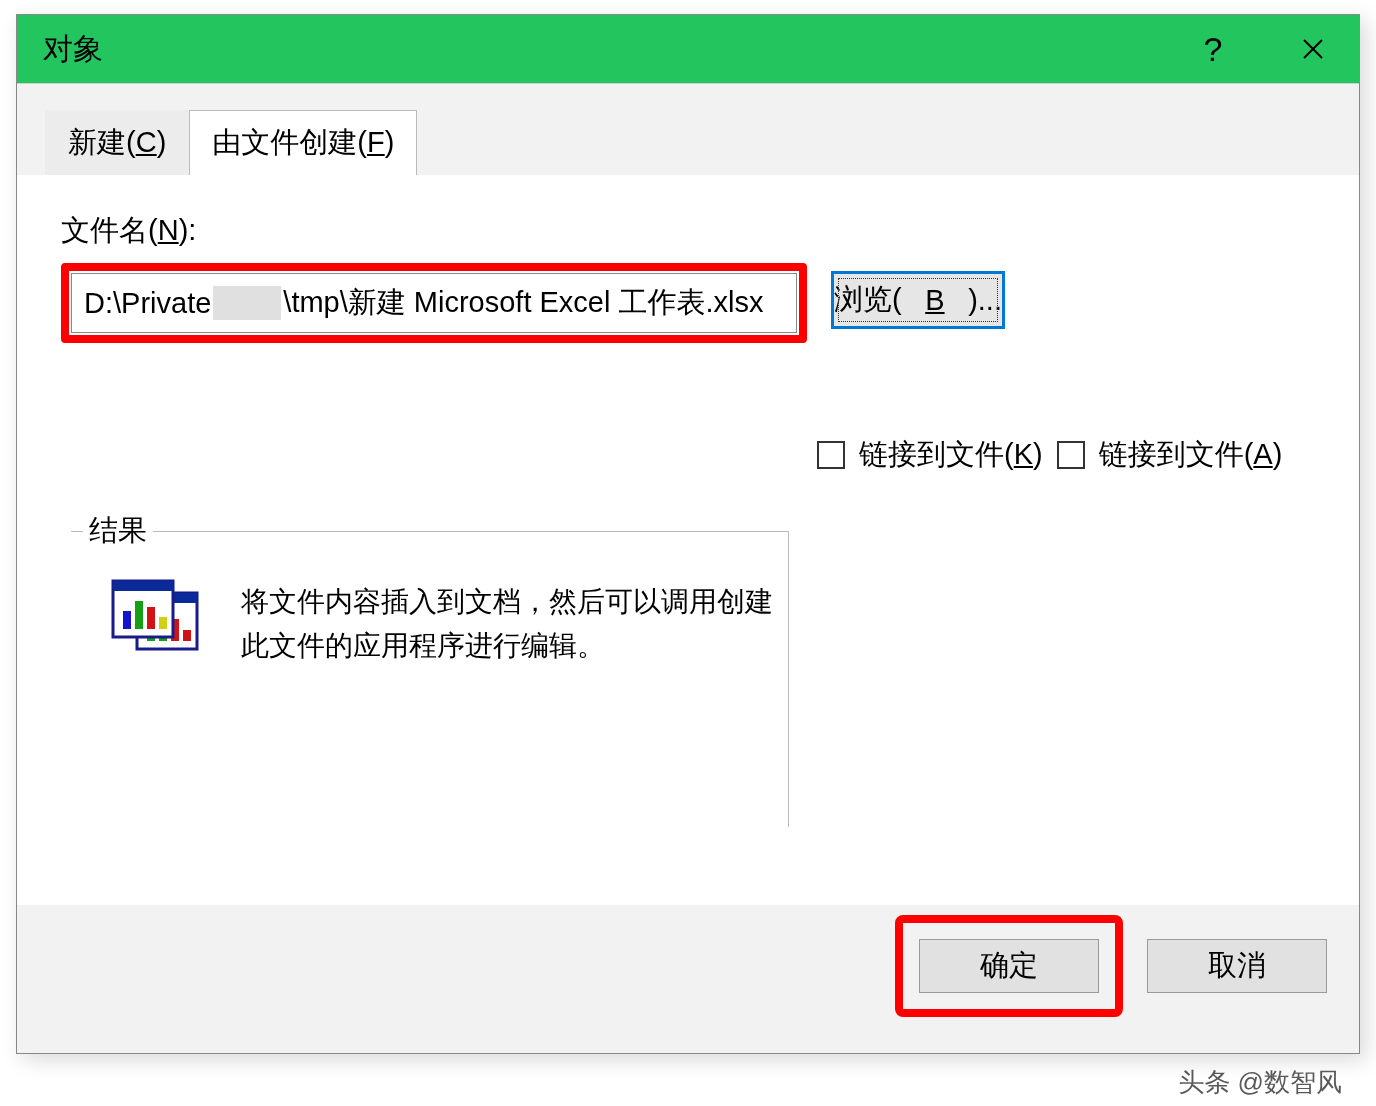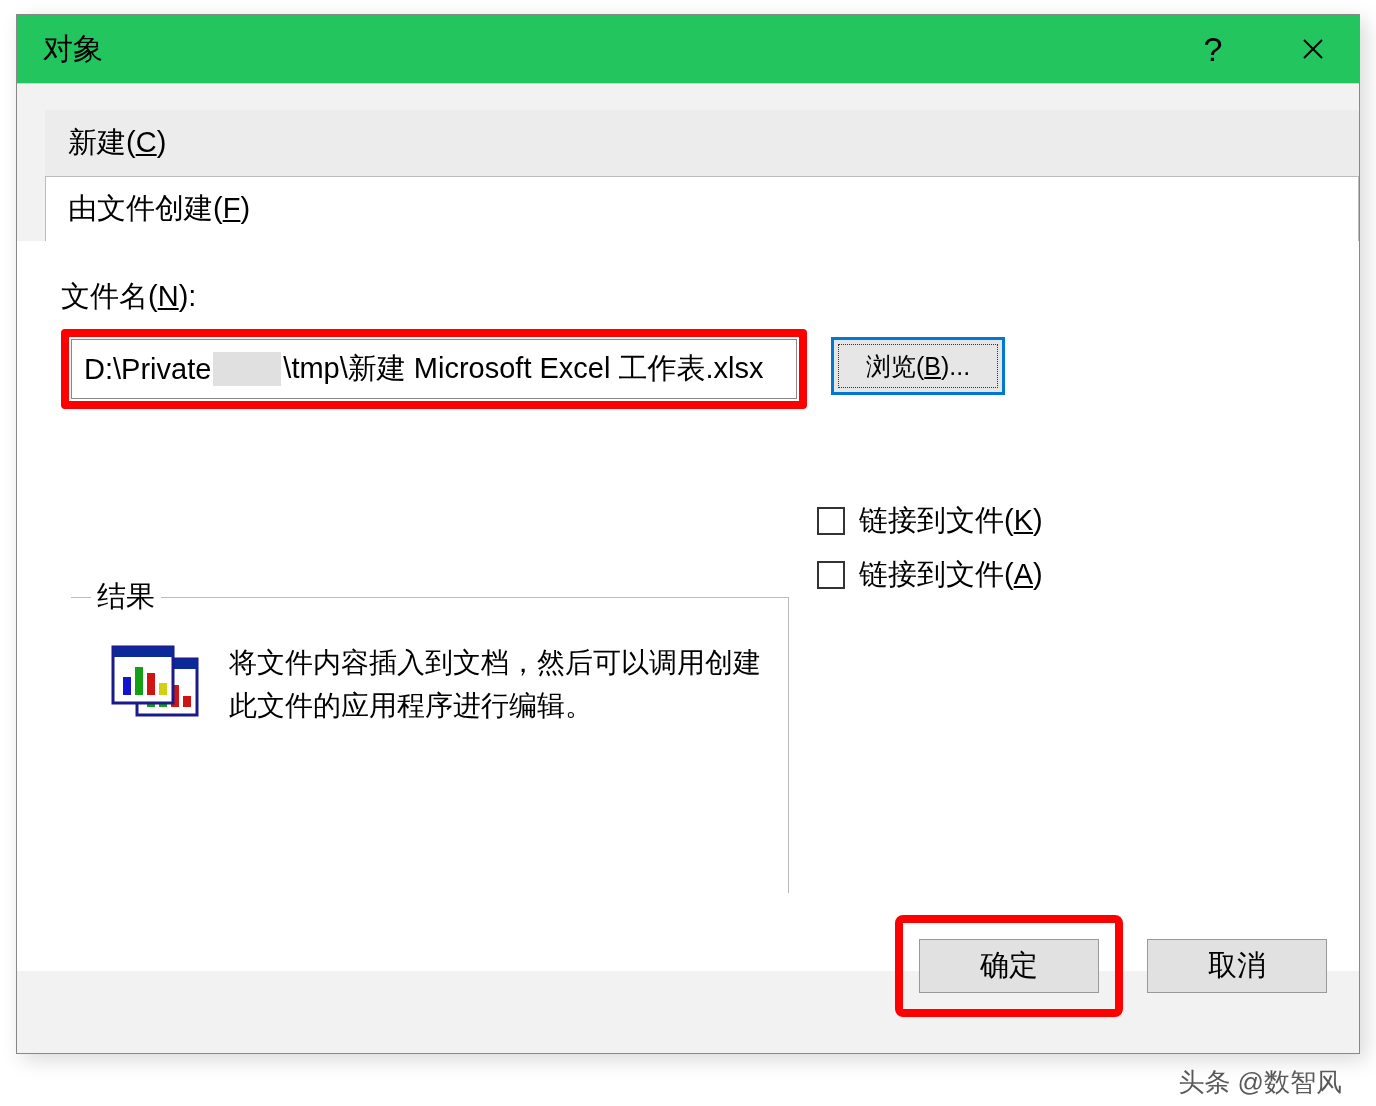--- a/index.html
+++ b/index.html
@@ -56,21 +56,20 @@
       left: 0;
       top: 68px;
       right: 0;
       bottom: 0;
       background: #f2f2f2;
       border-top: 1px solid #d0d0d0;
     }
     .tabs {
       display: flex;
       padding: 26px 0 0 28px;
-      flex-direction: column;
     }
     .tab {
       padding: 12px 22px;
       font-size: 29px;
       color: #000;
       background: #ececec;
       border: 1px solid transparent;
       cursor: pointer;
     }
     .tab.active {
@@ -129,33 +128,33 @@
       vertical-align: middle;
       margin: 0 2px;
     }
     .browse-btn {
       width: 174px;
       height: 58px;
       background: #e6e6e6;
       border: 3px solid #0078d4;
       outline: 1px dotted #333;
       outline-offset: -8px;
-      font-size: 25px;
-      cursor: pointer;
-      display: flex;
-      align-items: center;
-      justify-content: center;
+      font-size: 29px;
+      cursor: pointer;
+      display: flex;
+      align-items: center;
+      justify-content: space-between;
       margin-top: 8px;
     }
     .options {
       position: absolute;
       left: 800px;
       top: 260px;
       display: flex;
-      flex-direction: column;
+      flex-direction: row;
       gap: 14px;
     }
     .checkbox-row {
       display: flex;
       align-items: center;
       gap: 14px;
       font-size: 29px;
       cursor: pointer;
     }
     .checkbox-box {
@@ -167,38 +166,39 @@
     .result-group {
       position: absolute;
       left: 54px;
       top: 354px;
       width: 718px;
       height: 298px;
     }
     .result-label {
       font-size: 29px;
       position: absolute;
-      left: 20px;
+      left: 12px;
       top: -18px;
       background: #fff;
       padding: 0 6px;
     }
     .result-border {
       position: absolute;
       left: 0;
       top: 2px;
       right: 0;
       bottom: 0;
       border-top: 1px solid #bbb;
       border-right: 1px solid #bbb;
     }
     .result-content {
       display: flex;
       padding: 46px 10px 0 36px;
-      gap: 4px;
+      gap: 16px;
+      align-items: flex-end;
     }
     .result-icon {
       width: 118px;
       height: 92px;
       flex-shrink: 0;
     }
     .result-text {
       font-size: 28px;
       line-height: 1.55;
       color: #000;

